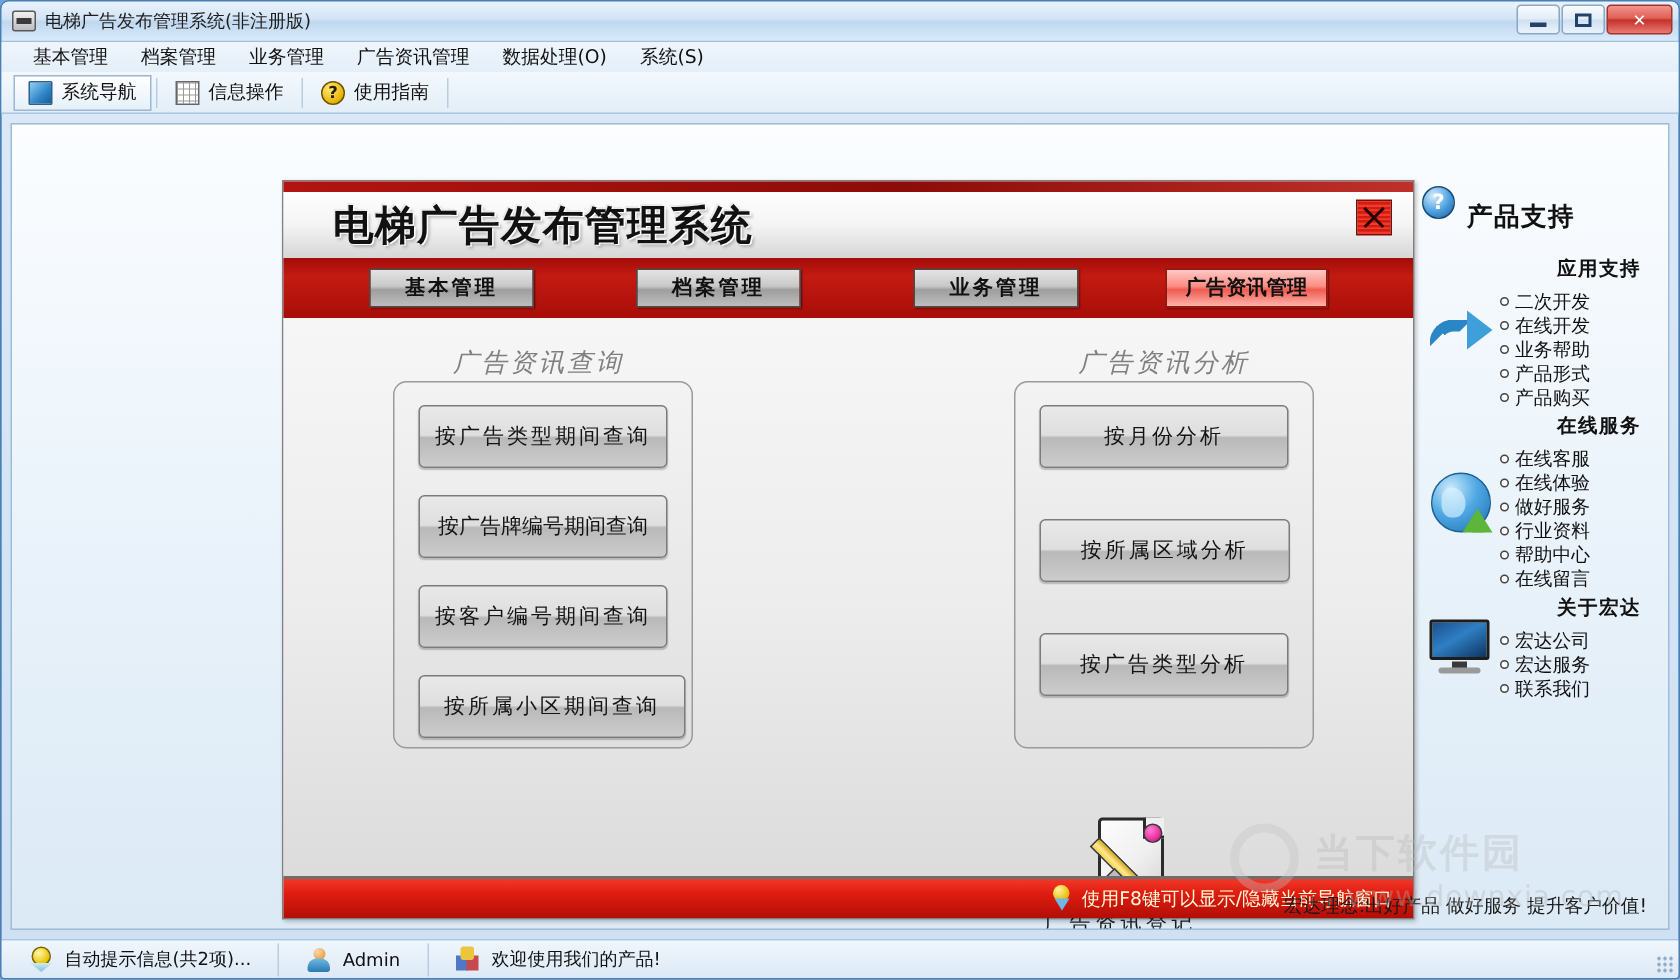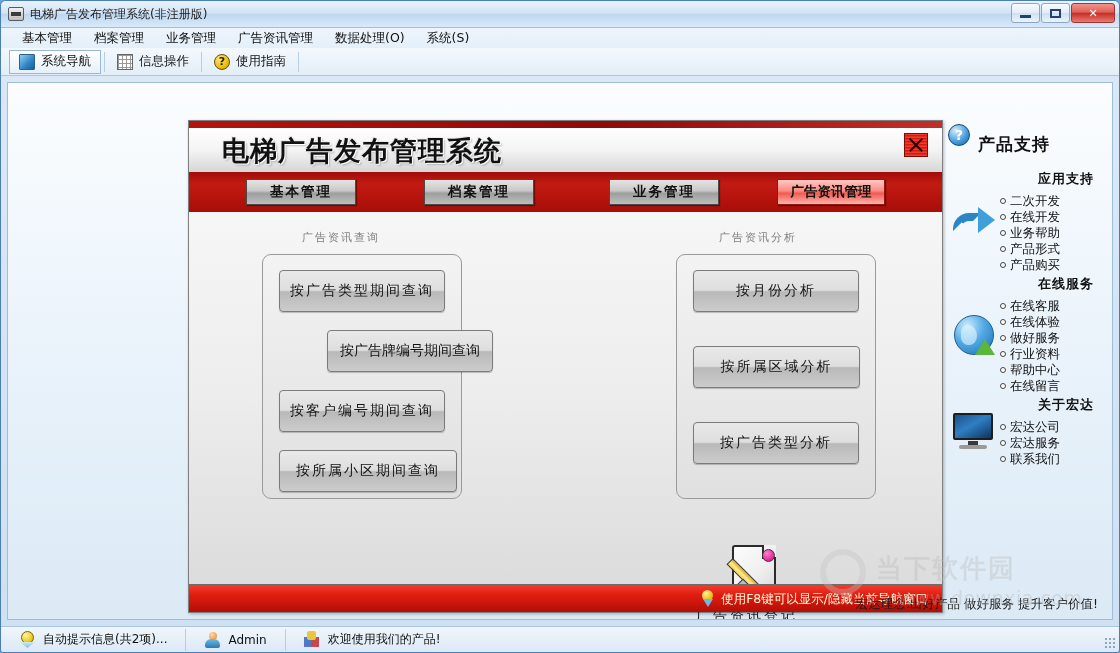--- a/index.html
+++ b/index.html
@@ -140,35 +140,35 @@
   .np-tab.active{
     letter-spacing:0px;
     background:linear-gradient(180deg,#ffc9c4 0%,#fb8d84 45%,#ef5b50 55%,#ffb3ab 100%);
     border-color:#8b1a12;
   }
   #np-body{
     flex:1 1 auto;position:relative;
     background:linear-gradient(180deg,#f6f6f6 0%,#ededed 50%,#dcdcdc 100%);
   }
   .grp-label{
-    position:absolute;font-size:11px;color:#808080;letter-spacing:2px;white-space:nowrap;
+    position:absolute;font-size:17px;color:#808080;letter-spacing:2px;white-space:nowrap;font-style:italic;
   }
   .grp-box{
     position:absolute;border:1px solid #9a9a9a;border-radius:9px;
     background:linear-gradient(180deg,#f3f3f3,#e0e0e0);
   }
   .fn-btn{
     position:absolute;height:42px;
     display:flex;align-items:center;justify-content:center;
     font-size:14px;color:#141414;letter-spacing:2px;white-space:nowrap;
     border:1px solid #7b7b7b;border-radius:4px;
     background:linear-gradient(180deg,#e9e9e9 0%,#dedede 48%,#b9b9b9 52%,#cccccc 100%);
     box-shadow:0 1px 1px rgba(0,0,0,.22);cursor:default;
   }
-  .fn-btn.tight{letter-spacing:0px;margin-left:48px;}
+  .fn-btn.tight{letter-spacing:0px;}
   
   #doc-icon-wrap{position:absolute;left:515px;top:333px;width:100px;text-align:center;}
   #doc-icon{
     width:44px;height:56px;margin:0 auto;position:relative;
     background:linear-gradient(135deg,#fdfdfd 0%,#efefef 55%,#d4d4d4 100%);
     border:2px solid #2b2b2b;border-radius:3px 3px 3px 3px;
   }
   #doc-icon .corner{
     position:absolute;right:-2px;top:-2px;width:14px;height:14px;
     background:#f0f0f0;border-left:2px solid #2b2b2b;border-bottom:2px solid #2b2b2b;

